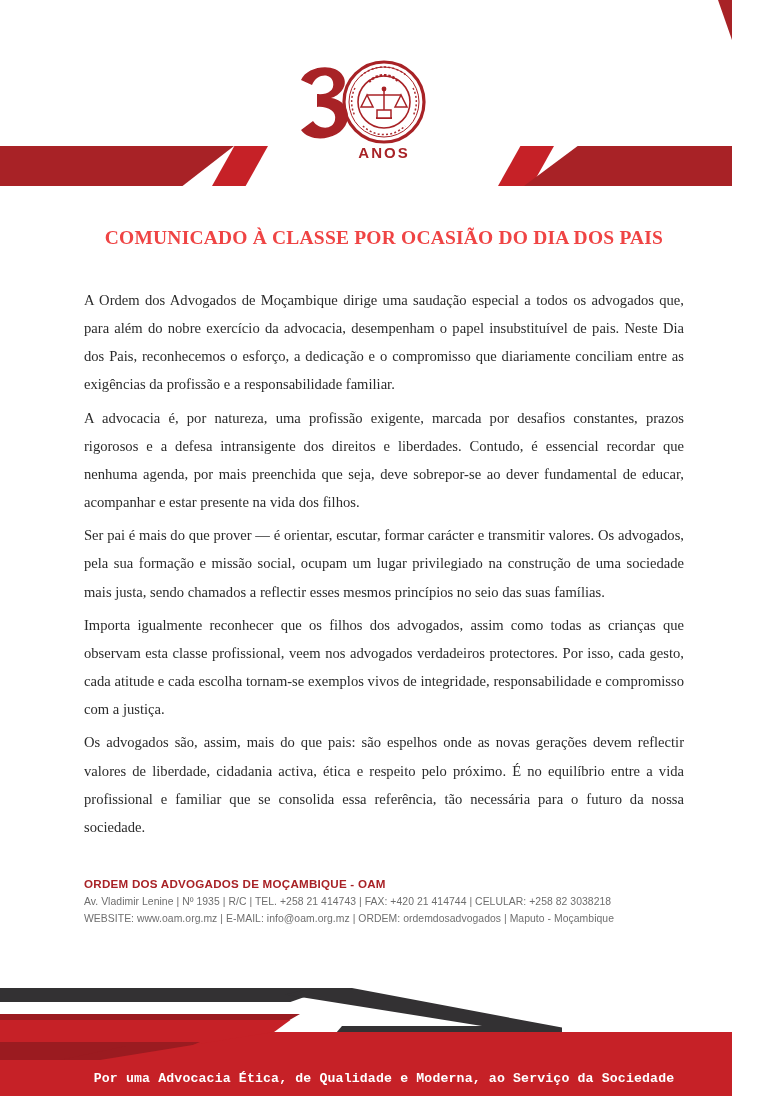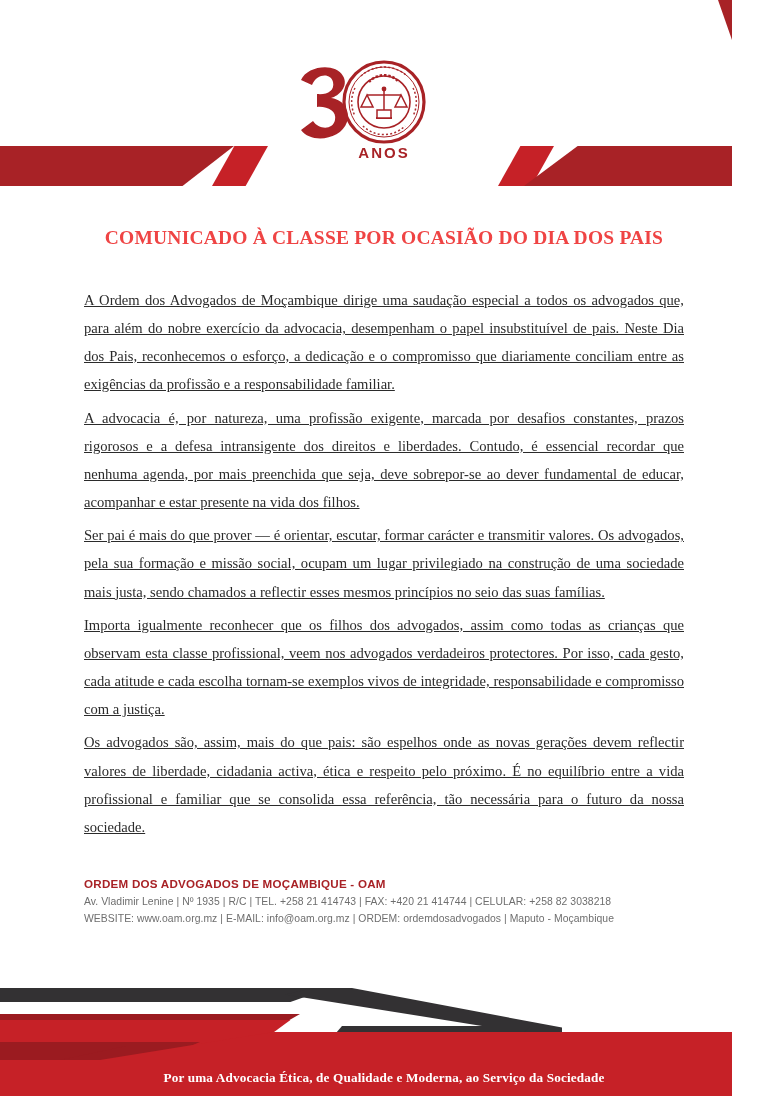--- a/index.html
+++ b/index.html
@@ -76,21 +76,20 @@
     margin-bottom: 13px;
     font-family: "Liberation Serif", serif;
   }
   .para {
     font-size: 14.6px;
     line-height: 1.93;
     color: #2b2b2b;
     text-align: justify;
     text-justify: inter-word;
     margin-bottom: 5px;
-    text-decoration: underline;
   }
 
   
   .footer-contact {
     position: absolute; top: 877px; left: 84px; width: 600px;
     font-family: "Liberation Sans", sans-serif;
   }
   .fc-title {
     font-size: 11.6px; font-weight: bold; color: #A82226;
     letter-spacing: 0.25px; margin-bottom: 4px;
@@ -143,21 +142,21 @@
     background: #9B1B20;
     clip-path: polygon(22% 0, 100% 0, 100% 100%, 0 100%);
   }
   .tagline-bar {
     position: absolute; left: 0; bottom: 0; width: 768px; height: 36px;
     background: #C62127;
     display: flex; align-items: center; justify-content: center;
   }
   .tagline {
     color: #ffffff;
-    font-family: Liberation Serif, serif;
+    font-family: Liberation Mono, monospace;
     font-size: 13.2px;
     font-weight: bold;
     letter-spacing: 0.15px;
   }
 </style>
 </head>
 <body>
 
 <div class="page">
 

